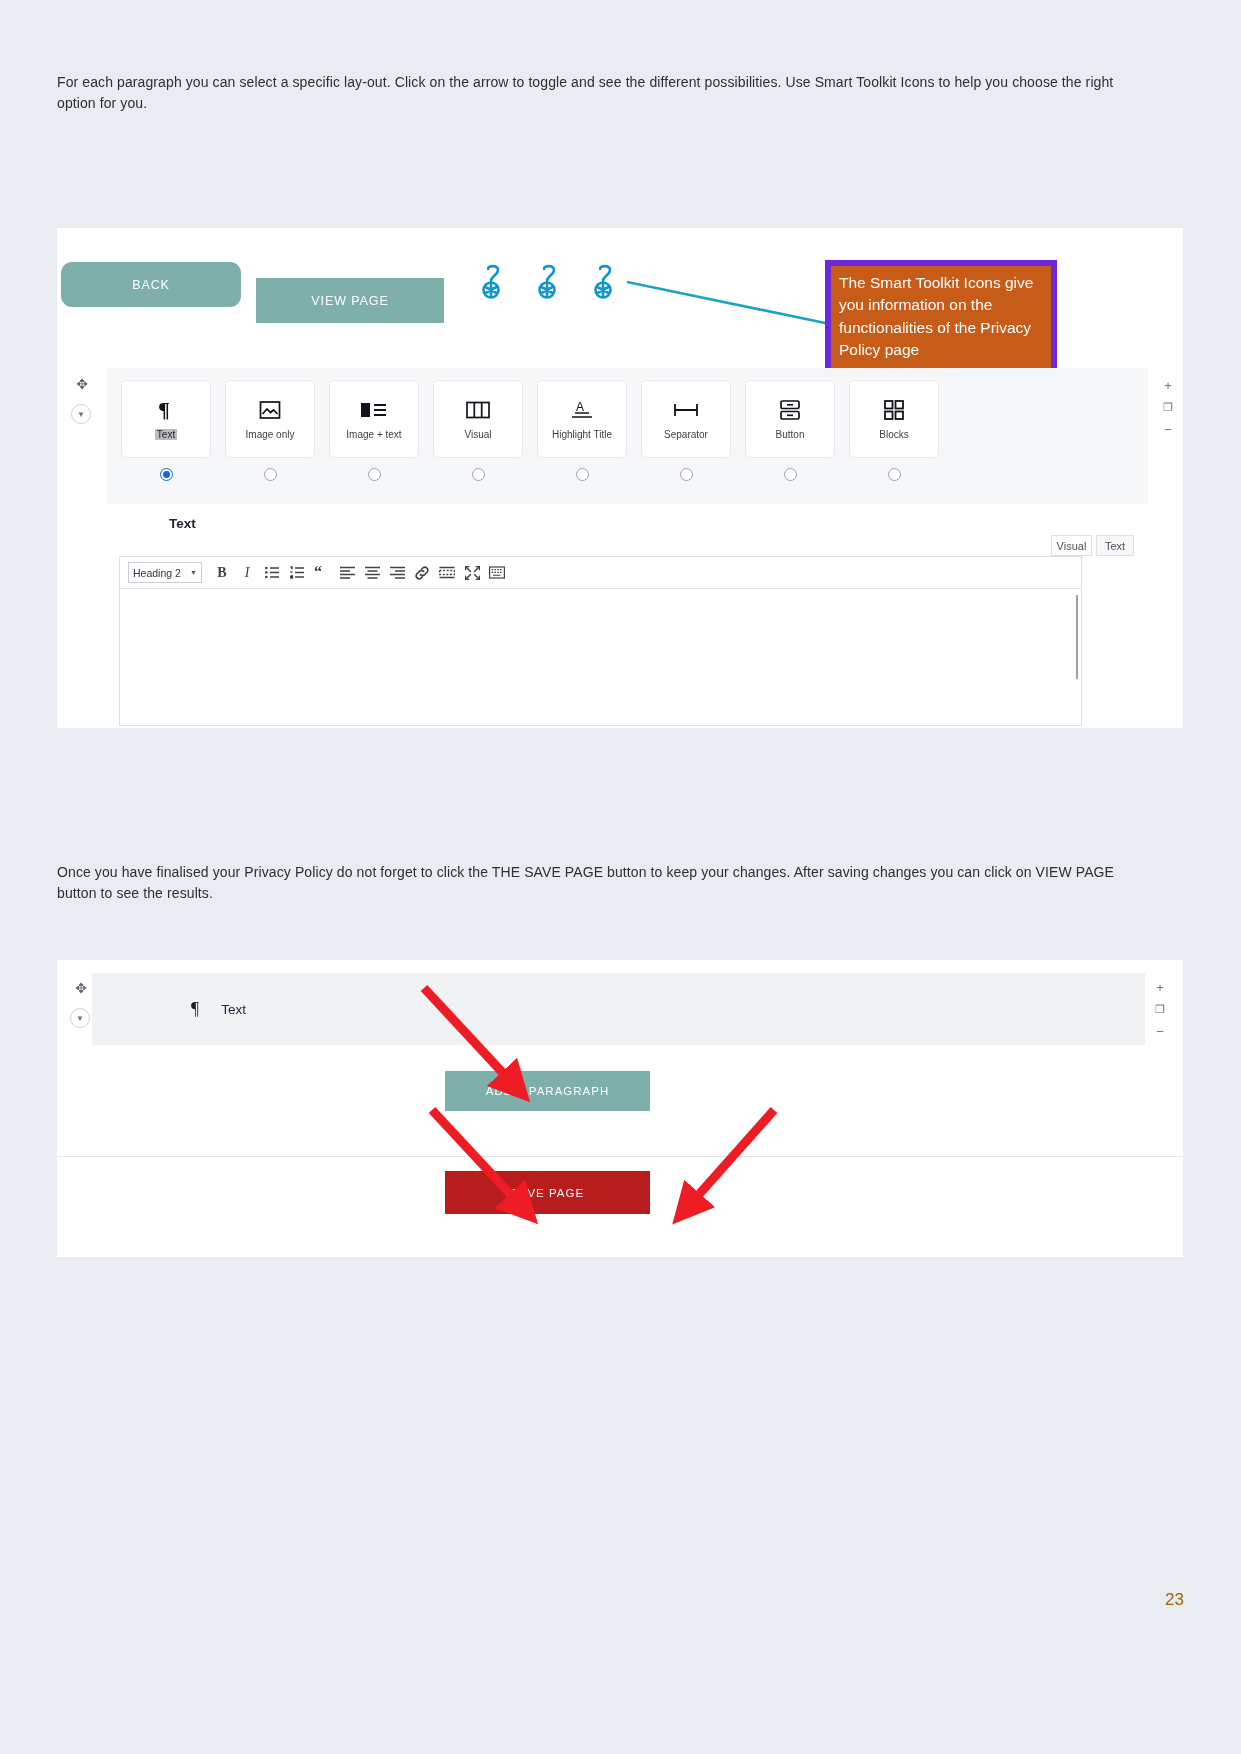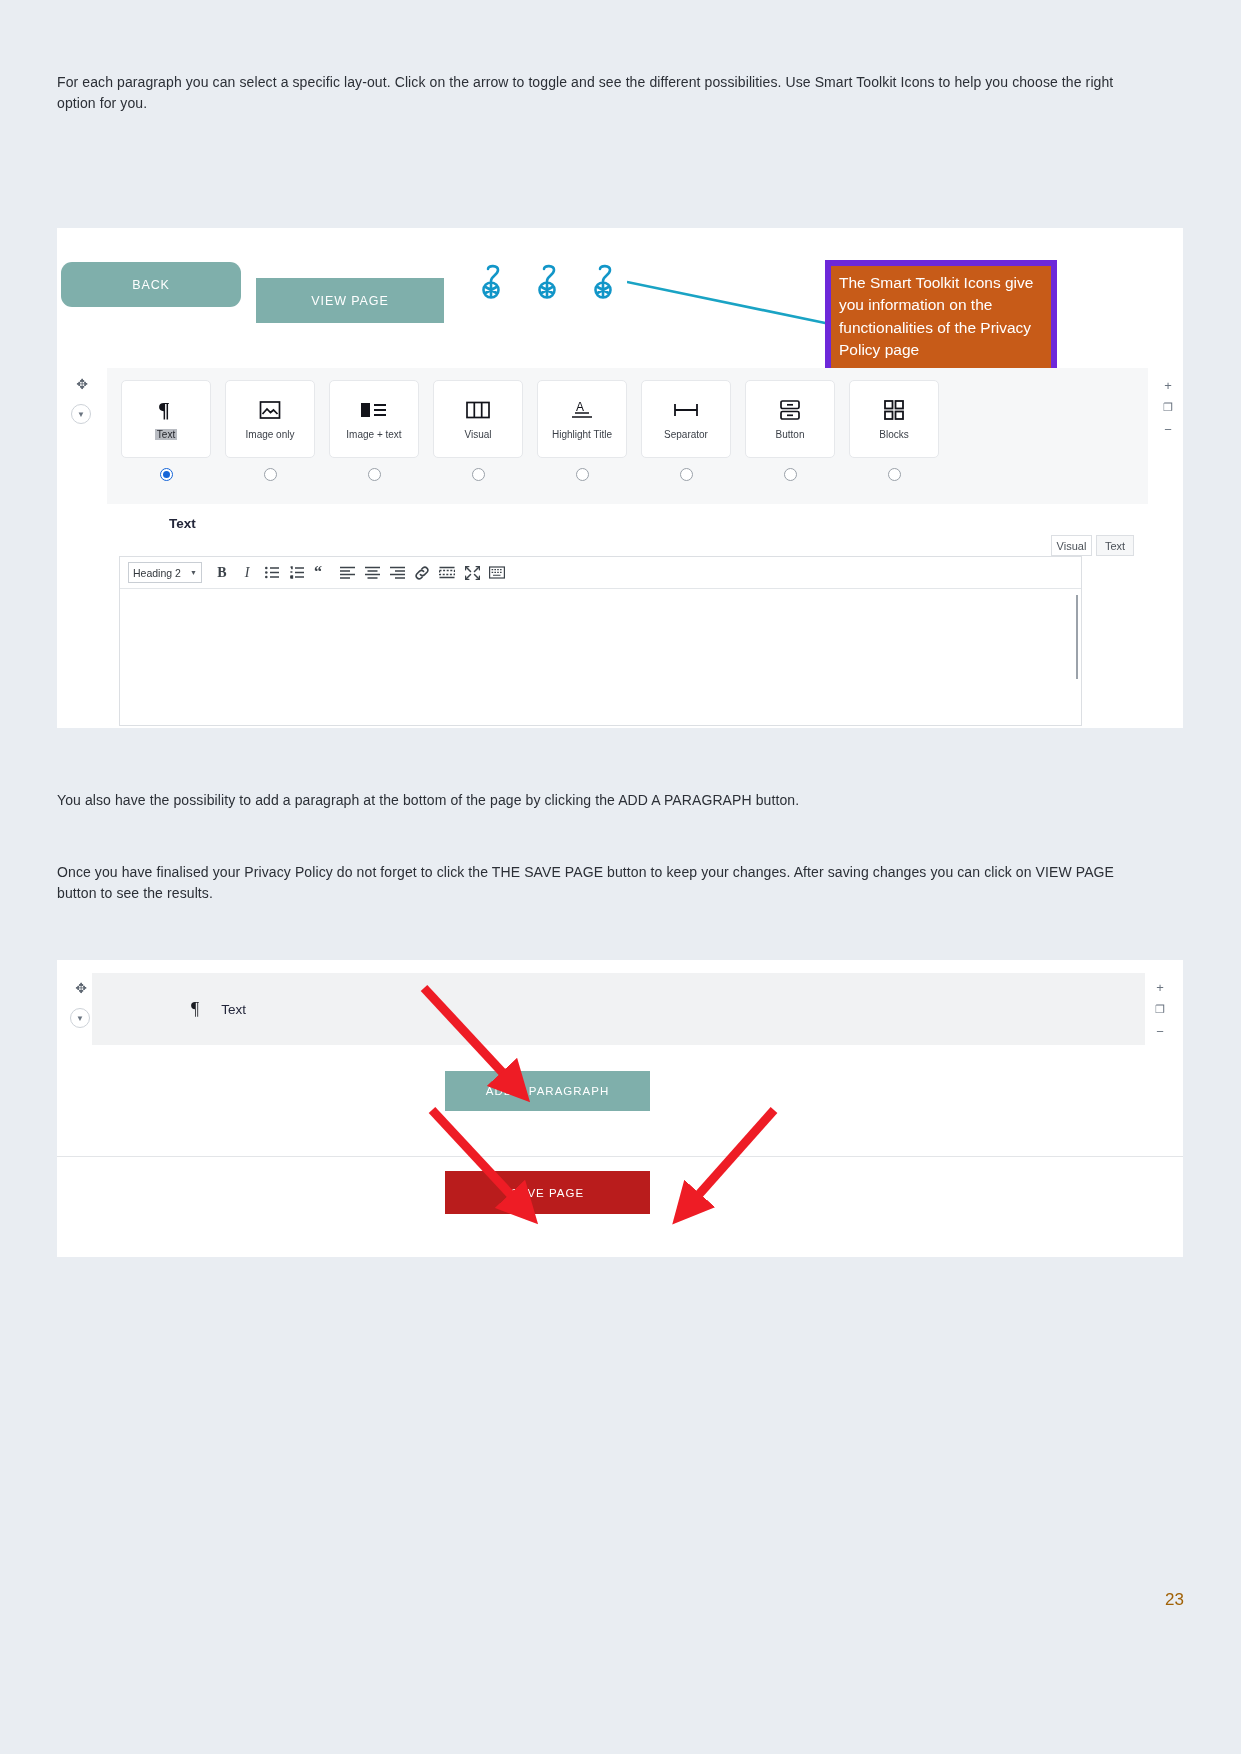--- a/index.html
+++ b/index.html
@@ -489,21 +489,20 @@
               </svg>
           </div>
         </div>
         <div id="ed-body">
           <div id="ed-caret"></div>
         </div>
       </div>
     </div>
   </div>
 
-  <div class="para" id="p3">You also have the possibility to add a paragraph at the bottom of the page by clicking the ADD A PARAGRAPH button.</div>
   <div class="para" id="p4">Once you have finalised your Privacy Policy do not forget to click the THE SAVE PAGE button to keep your changes. After saving changes you can click on VIEW PAGE button to see the results.</div>
 
   <div id="fig2">
 
     <div id="f2-move">✥</div>
     <div id="f2-collapse">▼</div>
     <div class="f2r" id="f2-plus">+</div>
     <div class="f2r" id="f2-copy">❐</div>
     <div class="f2r" id="f2-minus">−</div>
 

